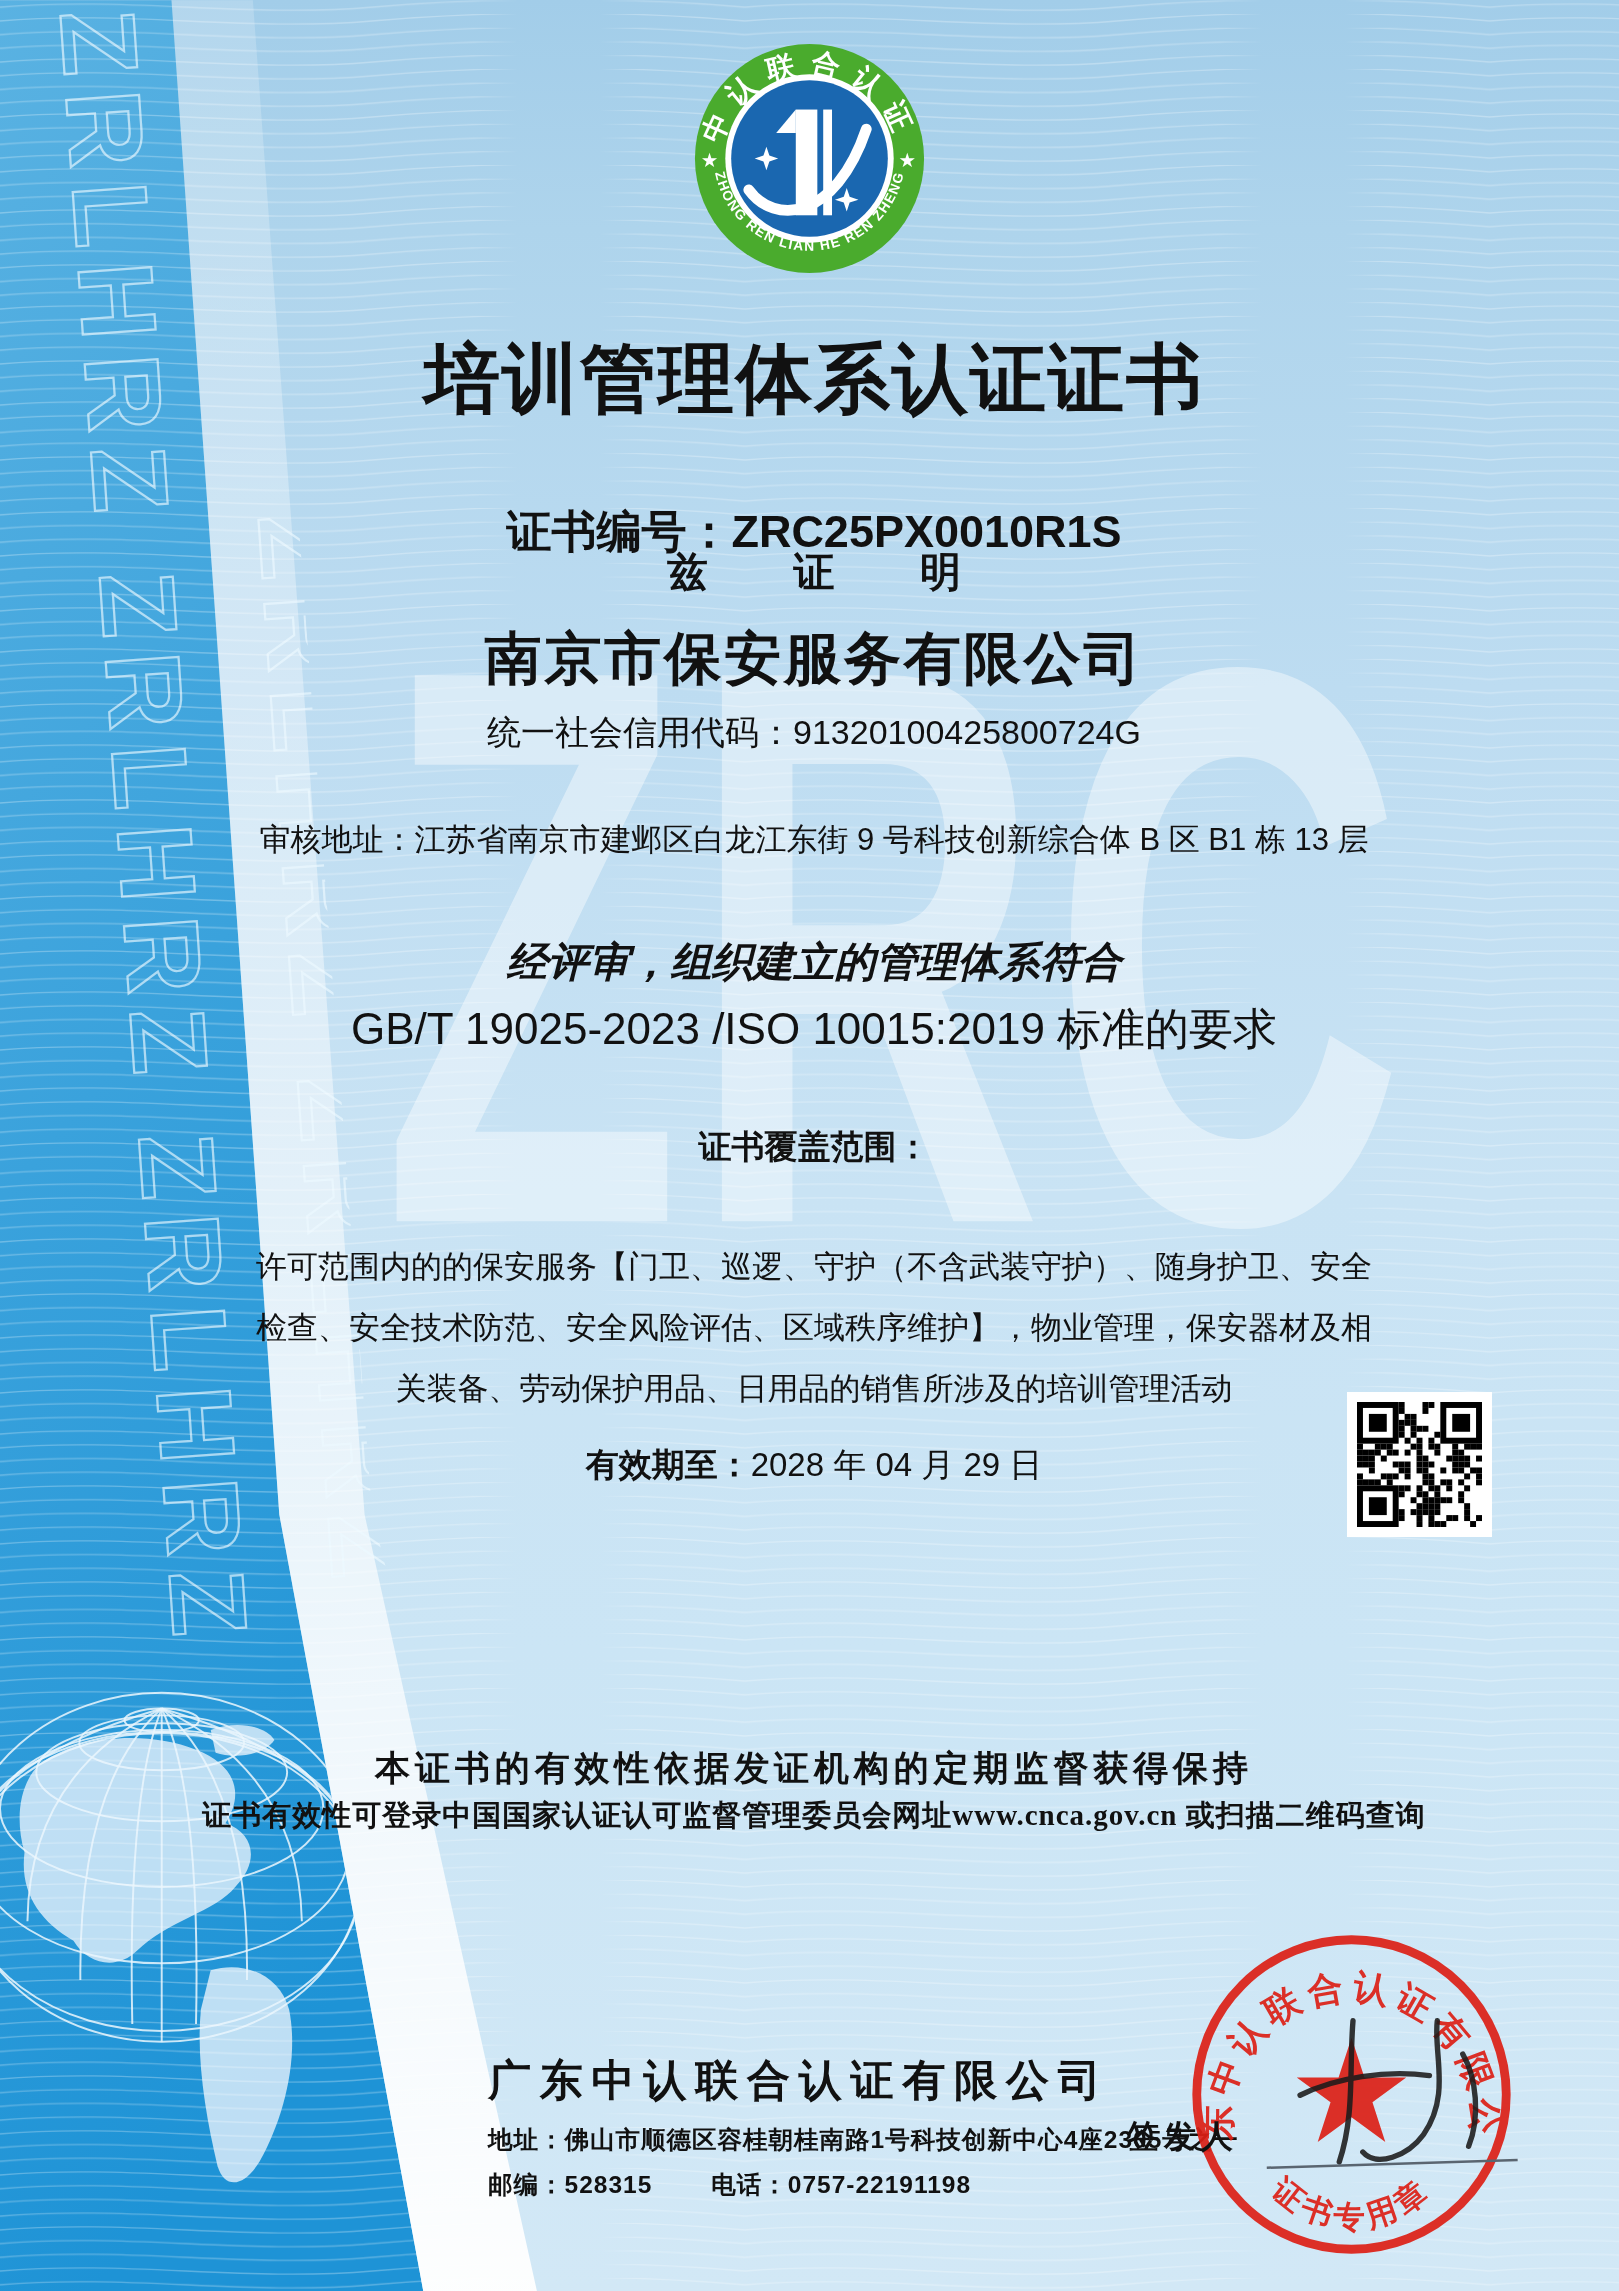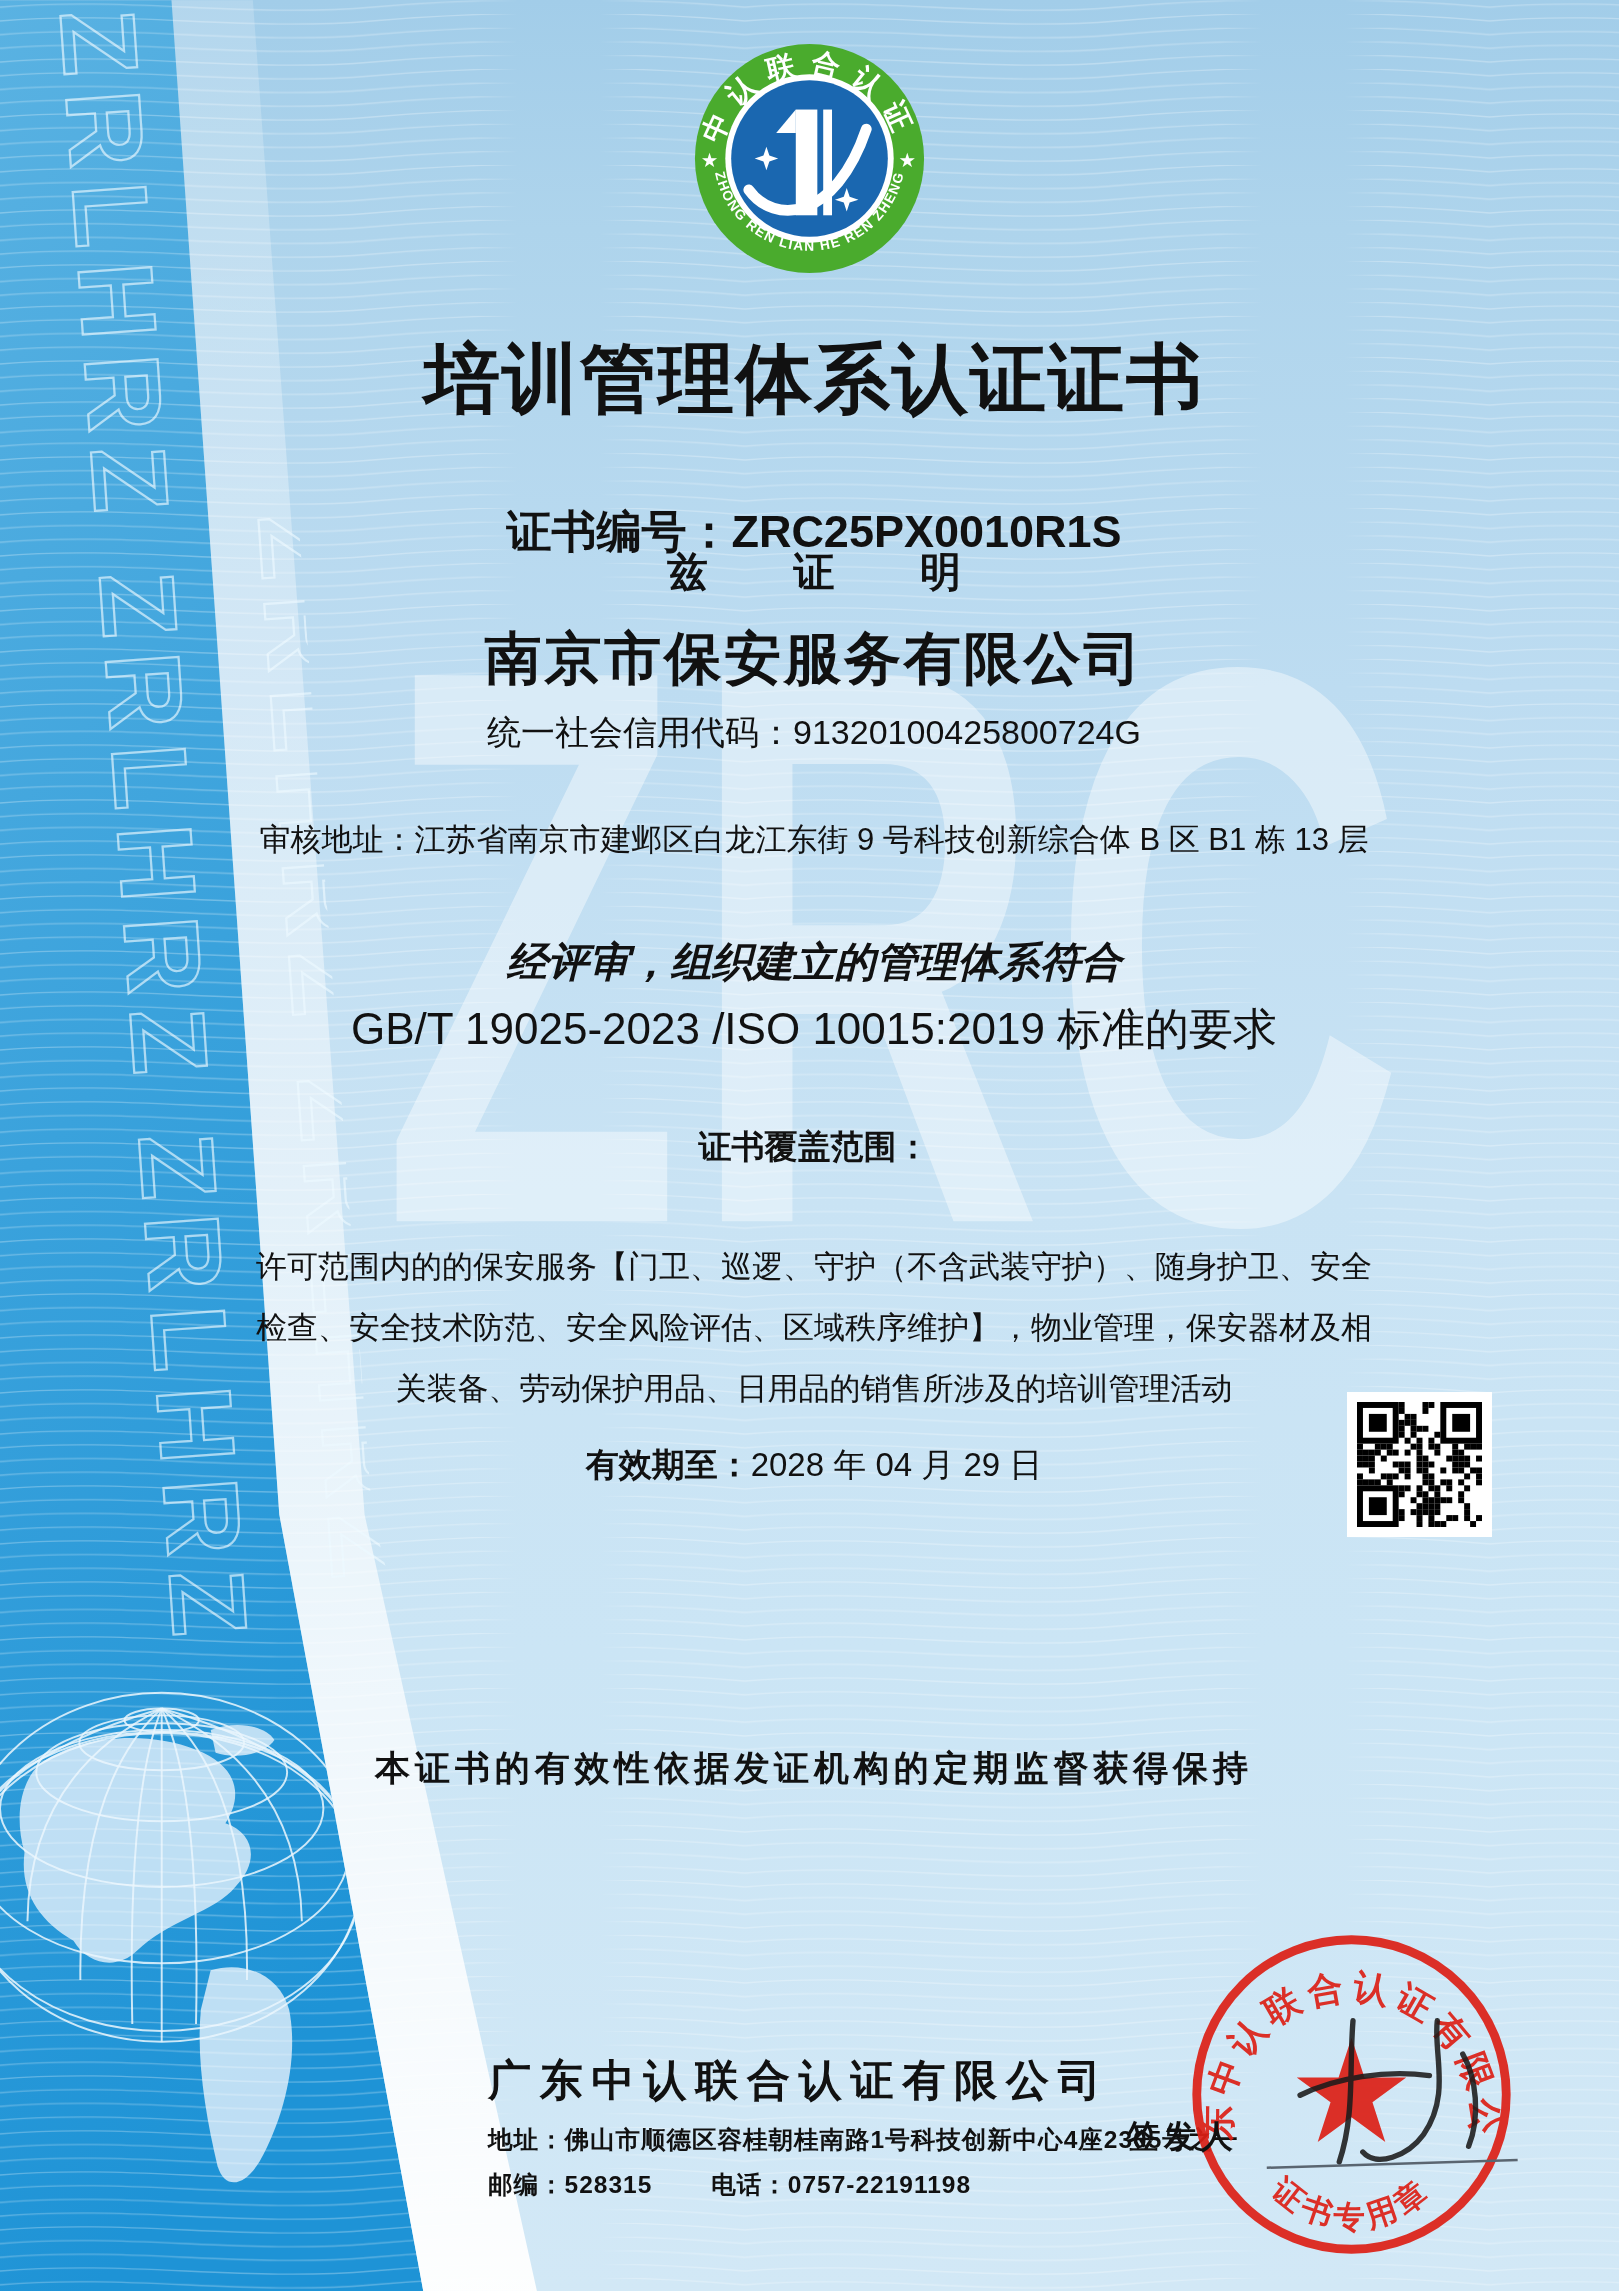--- a/index.html
+++ b/index.html
@@ -315,20 +315,21 @@
         <rect x="120" y="114" width="6" height="6" fill="#000"></rect>
         <rect x="60" y="120" width="6" height="6" fill="#000"></rect>
         <rect x="72" y="120" width="6" height="6" fill="#000"></rect>
         <rect x="78" y="120" width="6" height="6" fill="#000"></rect>
         <rect x="84" y="120" width="6" height="6" fill="#000"></rect>
         <rect x="114" y="120" width="6" height="6" fill="#000"></rect>
       </svg>
   </div>
 
   <div class="abs ctr note1 z3" style="top:1745px;">本证书的有效性依据发证机构的定期监督获得保持</div>
+  <div class="abs ctr note2 z3" style="top:1796px;">证书有效性可登录中国国家认证认可监督管理委员会网址www.cnca.gov.cn 或扫描二维码查询</div>
 
   <svg class="abs z4" width="333" height="333" viewBox="0 0 340 340" style="left:1185px;top:1928px;opacity:.92;">
     <defs>
       <path id="sealArc" d="M 50,228 A 124,124 0 1 1 290,228"></path>
       <path id="sealBotArc" d="M 84,266 A 112,112 0 0 0 256,266"></path>
     </defs>
     <circle cx="170" cy="170" r="158" fill="none" stroke="#dd2016" stroke-width="9"></circle>
     <text font-size="36" font-weight="700" fill="#dd2016" letter-spacing="7" text-anchor="middle">
       <textPath href="#sealArc" startOffset="50%">广东中认联合认证有限公司</textPath>
     </text>

